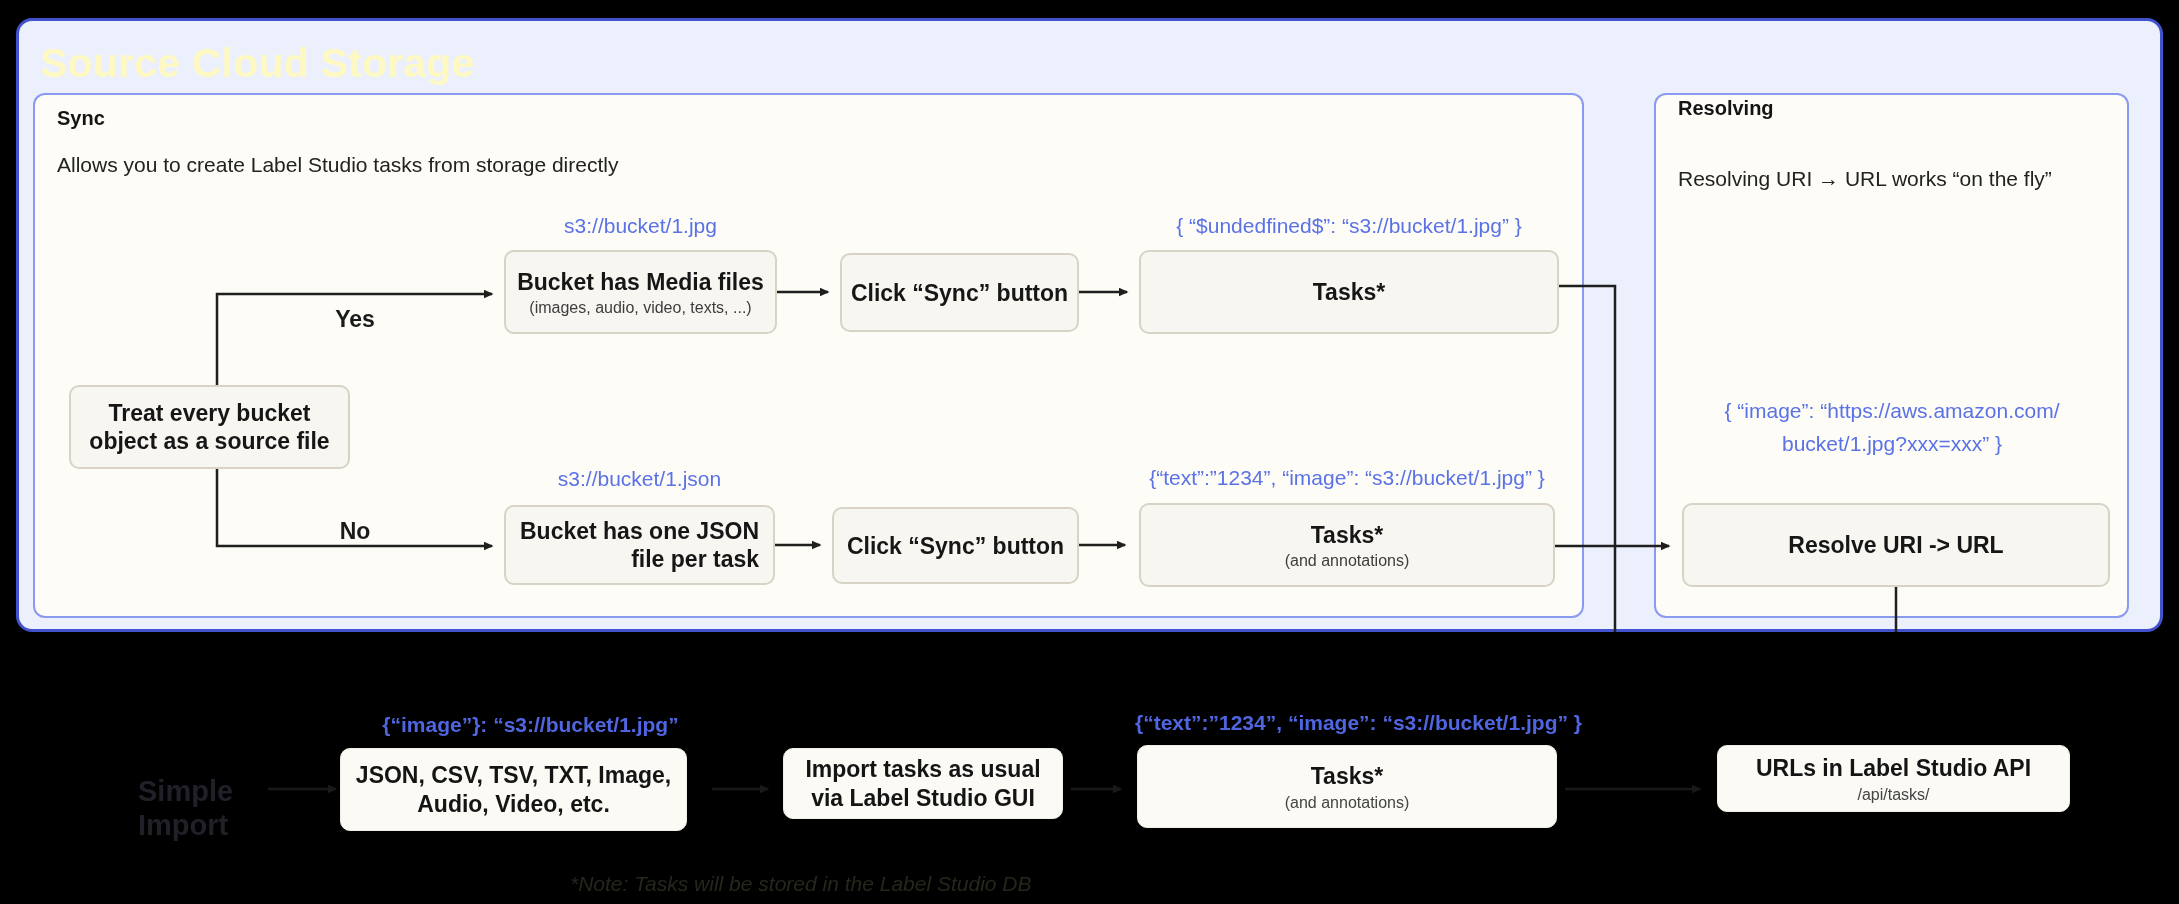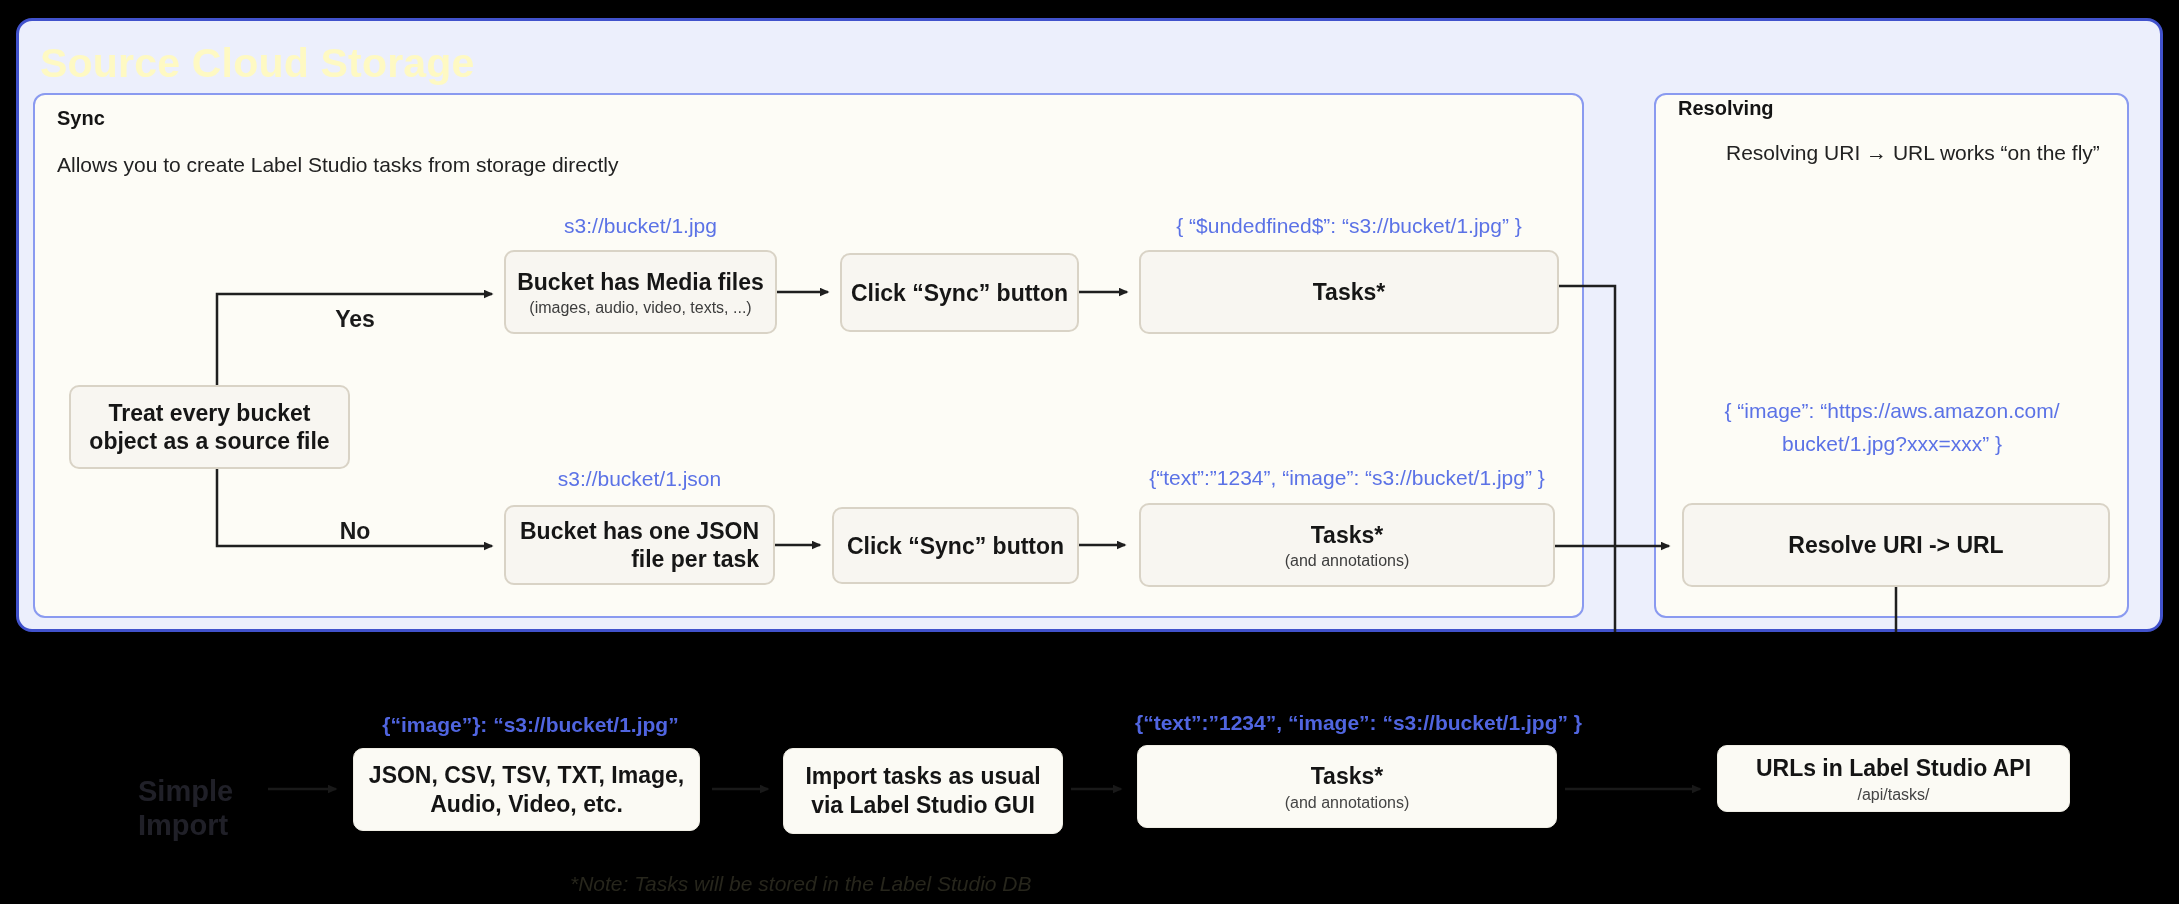--- a/index.html
+++ b/index.html
@@ -62,21 +62,21 @@
 
   <div class="abs outer-panel" style="left:16px; top:18px; width:2147px; height:614px;"></div>
   <div class="abs page-title" style="left:40px; top:40px;">Source Cloud Storage</div>
 
   <div class="abs inner-panel" style="left:33px; top:93px; width:1551px; height:525px;"></div>
   <div class="abs panel-title" style="left:57px; top:107px;">Sync</div>
   <div class="abs panel-desc" style="left:57px; top:148px;">Allows you to create Label Studio tasks from storage directly</div>
 
   <div class="abs inner-panel" style="left:1654px; top:93px; width:475px; height:525px;"></div>
   <div class="abs panel-title" style="left:1678px; top:97px;">Resolving</div>
-  <div class="abs panel-desc" style="left:1678px; top:136px; width:445px;margin-left:48px;">
+  <div class="abs panel-desc" style="left:1678px; top:162px; width:445px;">
     <span>Resolving URI → URL works “on the fly”</span><br>
   </div>
   <div class="abs json-label" style="left:1672px; top:394px; width:440px; white-space:normal; line-height:33px;">
     <span>{ “image”: “https://aws.amazon.com/</span><br>
     <span>bucket/1.jpg?xxx=xxx” }</span>
   </div>
 
   <svg class="wires" width="2179" height="904" viewBox="0 0 2179 904">
     <defs>
       <marker id="ah" markerWidth="10" markerHeight="9" refX="8.5" refY="4.5" orient="auto" markerUnits="userSpaceOnUse">
@@ -146,28 +146,28 @@
   <div class="abs box" style="left:1682px; top:503px; width:428px; height:84px;">
     <div class="box-main">Resolve URI -&gt; URL</div>
   </div>
 
   <div class="abs dim-title" style="left:138px; top:774px;">
     <span>Simple</span><br>
     <span>Import</span>
   </div>
 
   <div class="abs bottom-json" style="left:357px; top:713px; width:347px;">{“image”}: “s3://bucket/1.jpg”</div>
-  <div class="abs bbox" style="left:353px; top:748px; width:347px; height:83px;">
+  <div class="abs bbox" style="left:340px; top:748px; width:347px; height:83px;">
     <div class="box-main">
       <span>JSON, CSV, TSV, TXT, Image,</span><br>
       <span>Audio, Video, etc.</span>
     </div>
   </div>
 
-  <div class="abs bbox" style="left:783px; top:748px; width:280px; height:86px;">
+  <div class="abs bbox" style="left:783px; top:748px; width:280px; height:71px;">
     <div class="box-main">
       <span>Import tasks as usual</span><br>
       <span>via Label Studio GUI</span>
     </div>
   </div>
 
   <div class="abs bottom-json" style="left:1135px; top:711px; width:424px;">{“text”:”1234”,  “image”: “s3://bucket/1.jpg” }</div>
   <div class="abs bbox" style="left:1137px; top:745px; width:420px; height:83px;">
     <div class="box-main">Tasks*</div>
     <div class="box-sub">(and annotations)</div>

